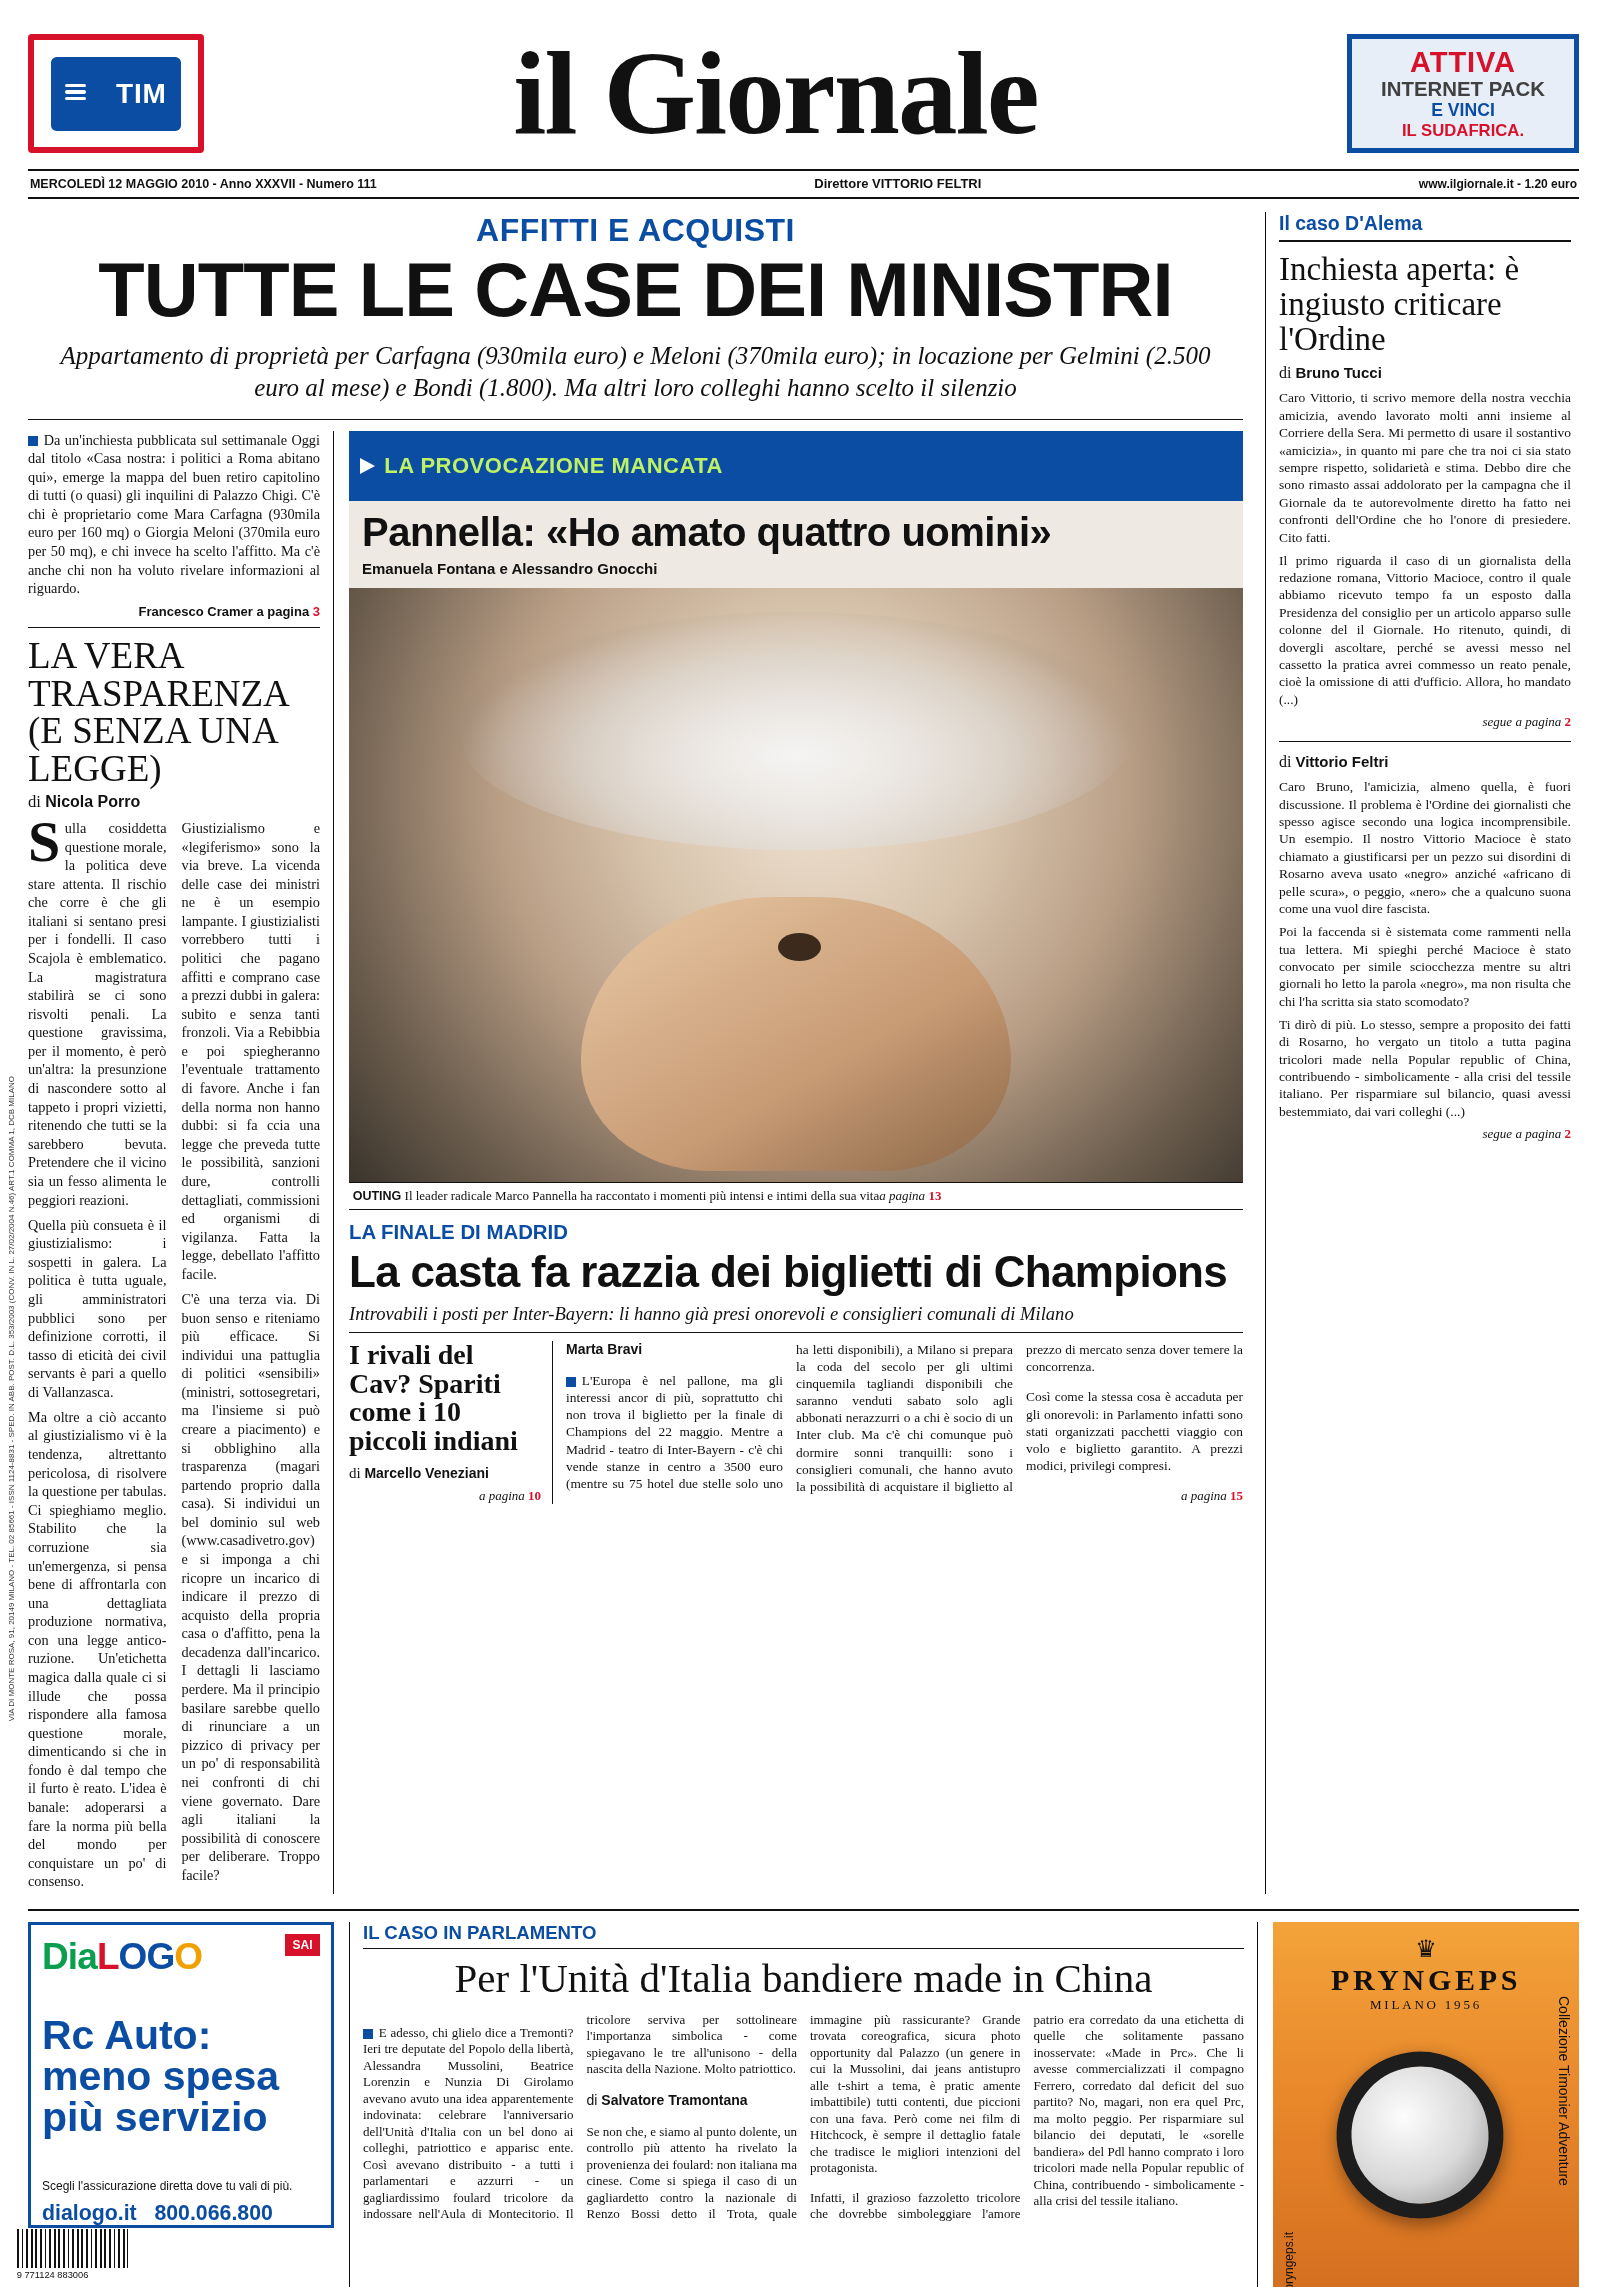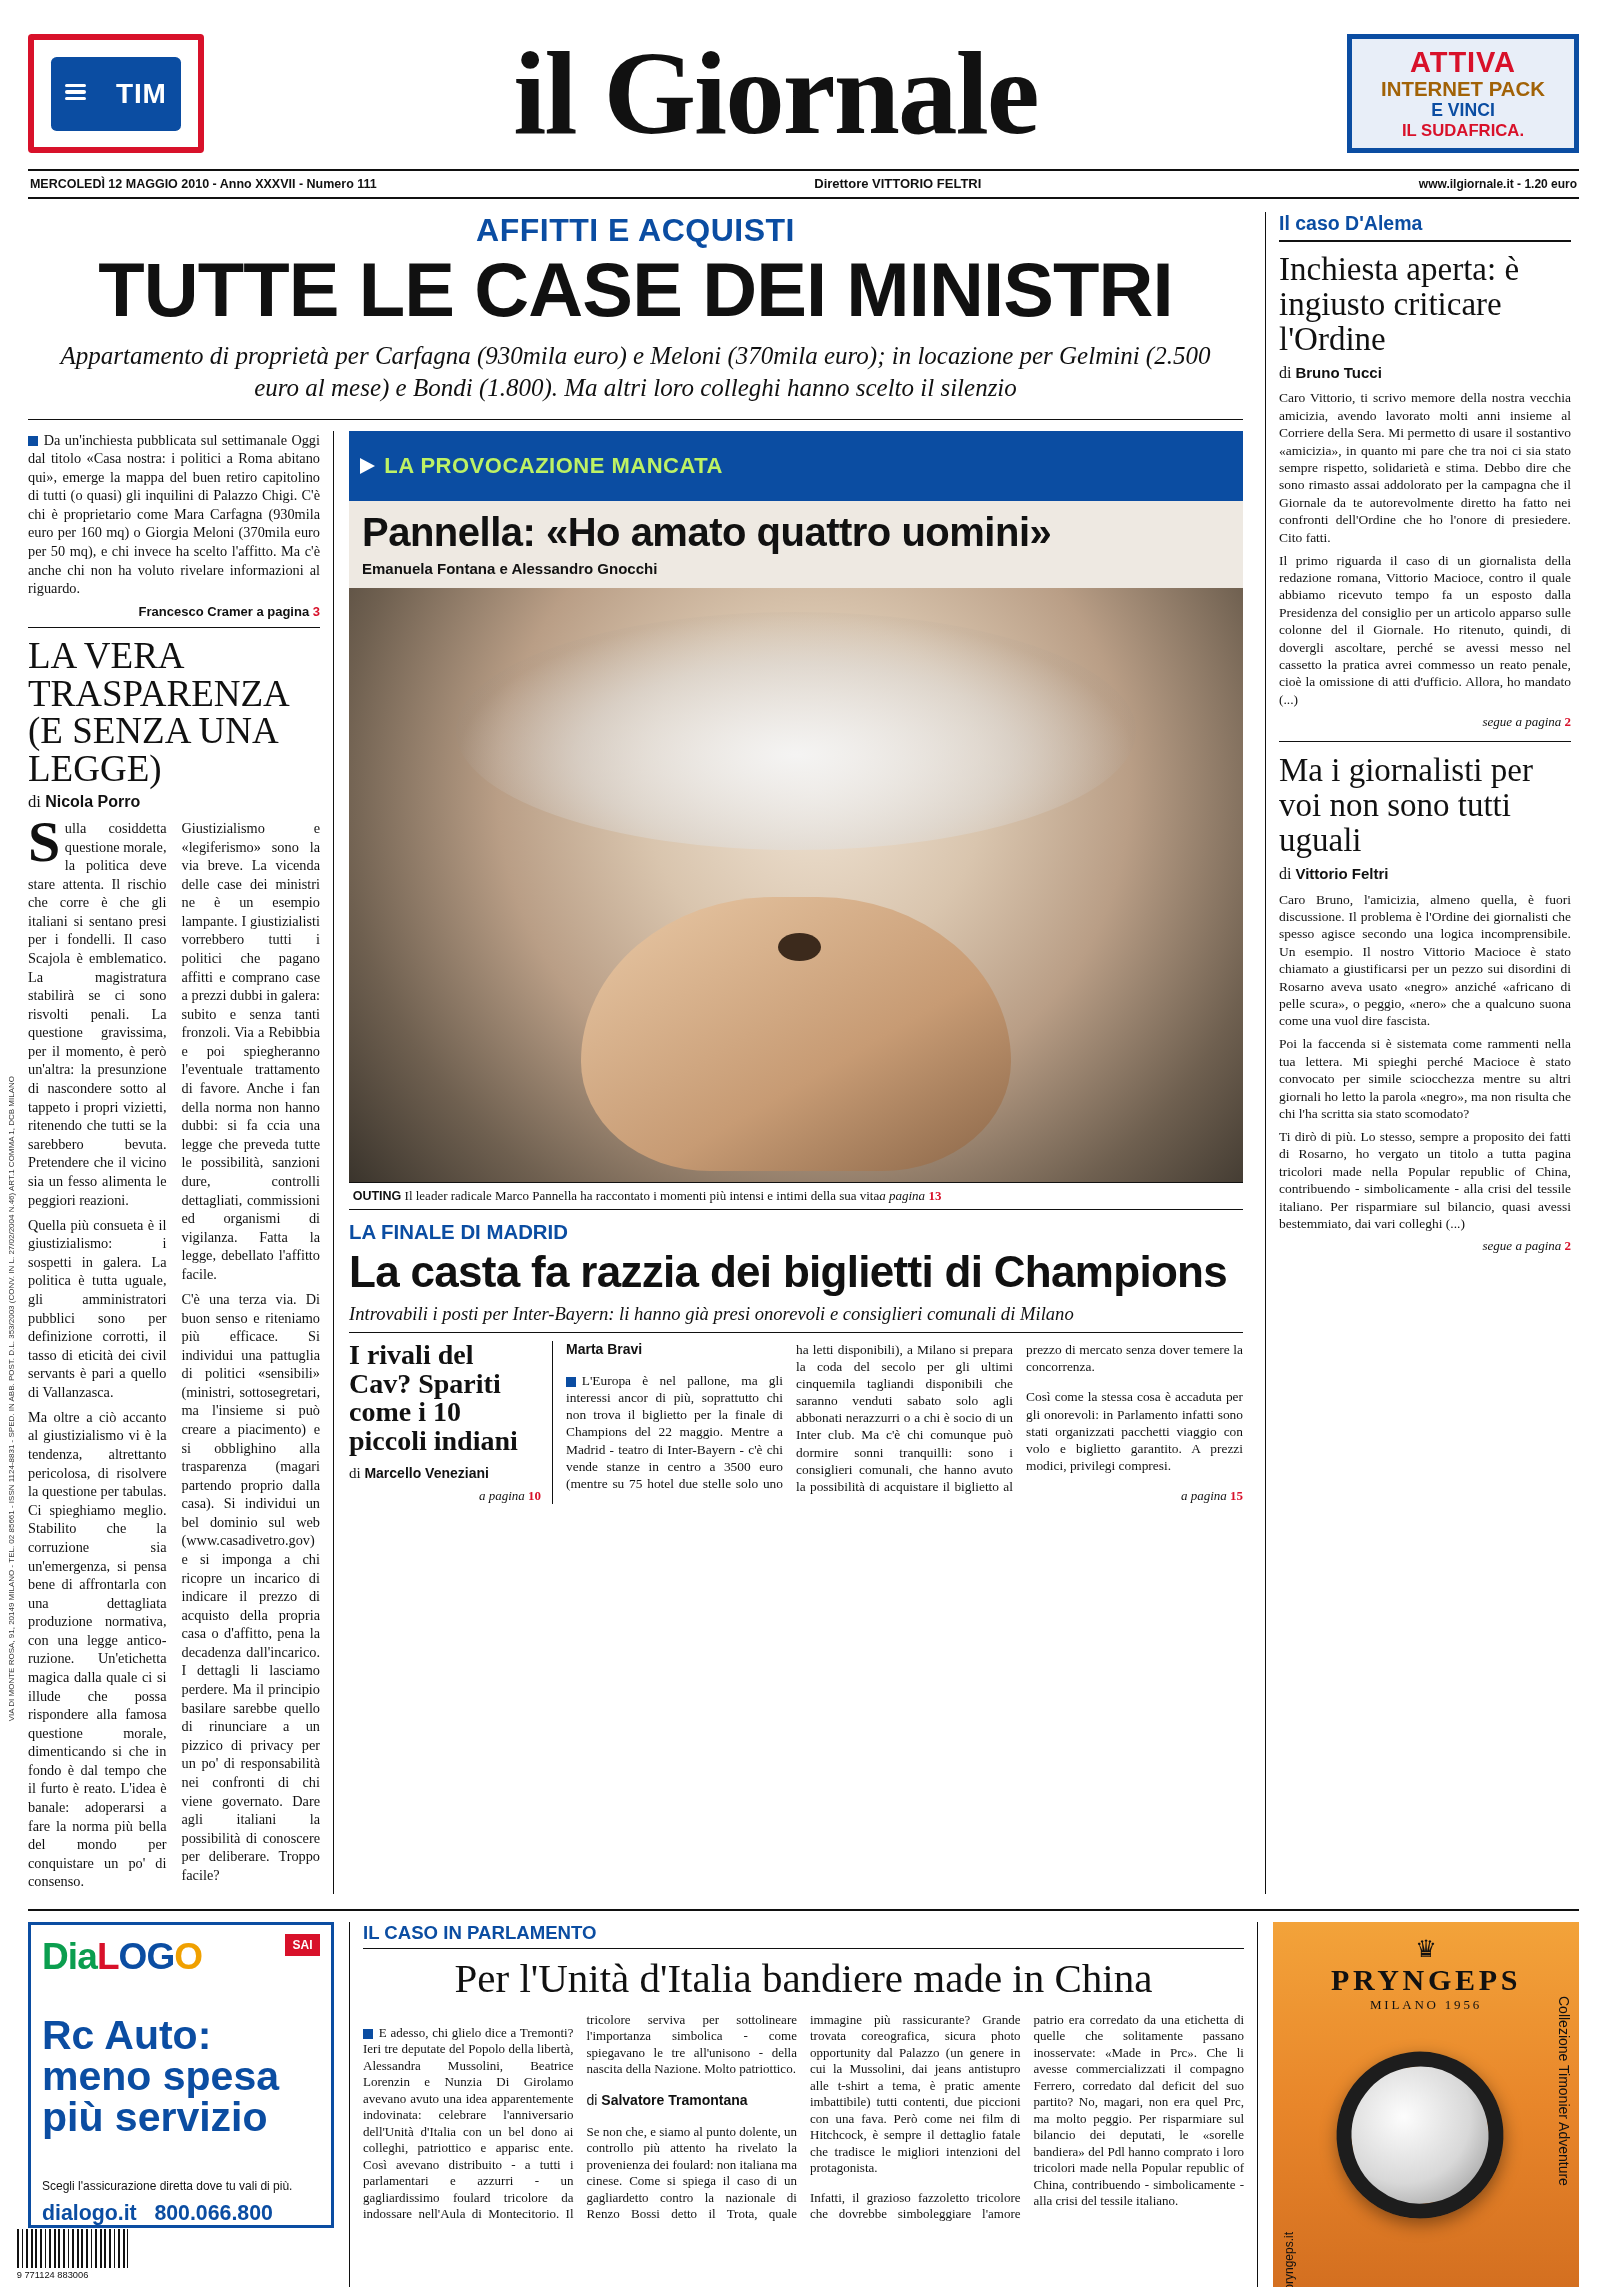--- a/index.html
+++ b/index.html
@@ -31,21 +31,21 @@
     font-family:"Liberation Serif", serif;
     font-size:119px; font-weight:bold; letter-spacing:-1.9px;
     line-height:1; margin:0; font-style:normal;
   }
   .promo-box {
     width:232px; height:119px; border:5.6px solid #0b4da2; background:#e8eef8;
     display:flex; flex-direction:column; align-items:center; justify-content:center;
     font-family:"Liberation Sans", sans-serif; text-align:center; padding:3.7px;
   }
   .promo-l1 { color:#d8112a; font-weight:bold; font-size:29px; letter-spacing:0.9px; }
-  .promo-l2 { color:#a16207; font-weight:bold; font-size:20.4px; line-height:1.05; }
+  .promo-l2 { color:#404040; font-weight:bold; font-size:20.4px; line-height:1.05; }
   .promo-l3 { color:#0b4da2; font-weight:bold; font-size:17.6px; }
   .promo-l4 { color:#d8112a; font-weight:bold; font-size:16.7px; }
 
   .rule-thick { border-top:2.8px solid #111; margin-top:5.6px; }
   .infobar {
     display:flex; justify-content:space-between; align-items:center;
     font-family:"Liberation Sans", sans-serif; font-size:12.5px; font-weight:bold;
     padding:5.6px 1.9px 5.6px 1.9px; border-bottom:2.8px solid #111;
   }
   .infobar .center { font-size:13px; }
@@ -350,21 +350,20 @@
         <p>Caro Vittorio, ti scrivo memore della nostra vecchia amicizia, avendo lavorato molti anni insieme al Corriere della Sera. Mi permetto di usare il sostantivo «amicizia», in quanto mi pare che tra noi ci sia stato sempre rispetto, solidarietà e stima. Debbo dire che sono rimasto assai addolorato per la campagna che il Giornale da te autorevolmente diretto ha fatto nei confronti dell'Ordine che ho l'onore di presiedere. Cito fatti.</p>
         <p>Il primo riguarda il caso di un giornalista della redazione romana, Vittorio Macioce, contro il quale abbiamo ricevuto tempo fa un esposto dalla Presidenza del consiglio per un articolo apparso sulle colonne del il Giornale. Ho ritenuto, quindi, di dovergli ascoltare, perché se avessi messo nel cassetto la pratica avrei commesso un reato penale, cioè la omissione di atti d'ufficio. Allora, ho mandato (...)</p>
       </div>
       <div class="rc-cont">
         <span>segue a pagina</span>
         <b>2</b>
       </div>
 
       <div class="rc-sep"></div>
 
-      <div class="rc-title">Ma i giornalisti per voi non sono tutti uguali</div>
       <div class="rc-auth">
         <span>di</span>
         <b>Vittorio Feltri</b>
       </div>
       <div class="rc-body">
         <p>Caro Bruno, l'amicizia, almeno quella, è fuori discussione. Il problema è l'Ordine dei giornalisti che spesso agisce secondo una logica incomprensibile. Un esempio. Il nostro Vittorio Macioce è stato chiamato a giustificarsi per un pezzo sui disordini di Rosarno aveva usato «negro» anziché «africano di pelle scura», o peggio, «nero» che a qualcuno suona come una vuol dire fascista.</p>
         <p>Poi la faccenda si è sistemata come rammenti nella tua lettera. Mi spieghi perché Macioce è stato convocato per simile sciocchezza mentre su altri giornali ho letto la parola «negro», ma non risulta che chi l'ha scritta sia stato scomodato?</p>
         <p>Ti dirò di più. Lo stesso, sempre a proposito dei fatti di Rosarno, ho vergato un titolo a tutta pagina tricolori made nella Popular republic of China, contribuendo - simbolicamente - alla crisi del tessile italiano. Per risparmiare sul bilancio, quasi avessi bestemmiato, dai vari colleghi (...)</p>
       </div>
       <div class="rc-cont">

